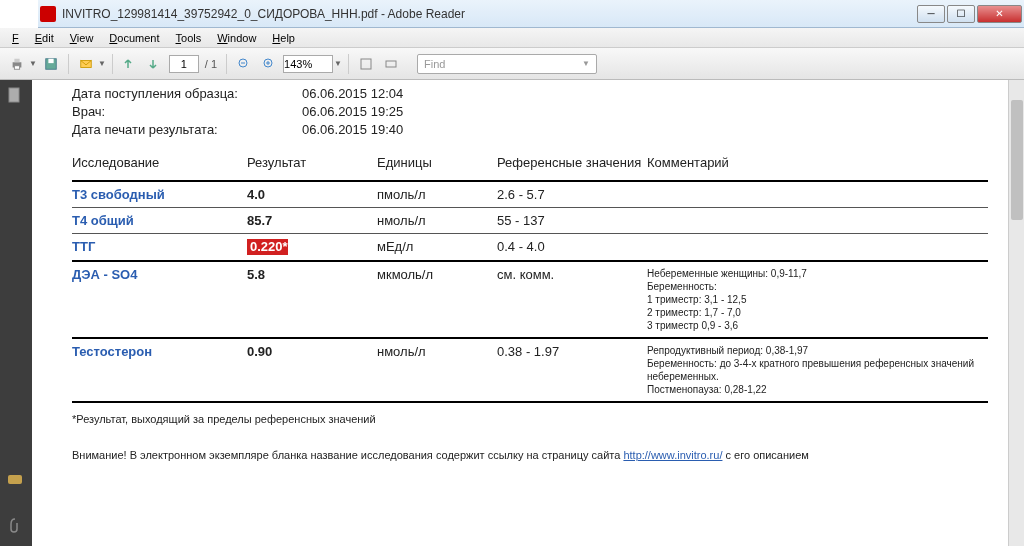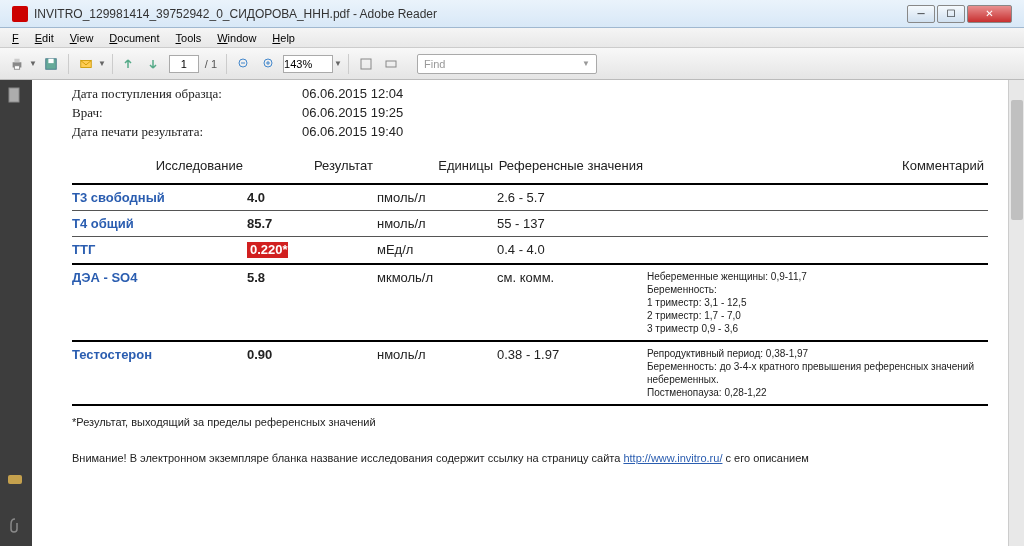--- a/index.html
+++ b/index.html
@@ -1,19 +1,19 @@
 <!DOCTYPE html>
 <html><head>
 <meta charset="utf-8">
 <style>
   * { box-sizing: border-box; margin: 0; padding: 0; }
   body { font-family: "Segoe UI", Tahoma, sans-serif; font-size: 12px; background: #fff; overflow: hidden; width: 1024px; height: 546px; }
   
   
-  .titlebar { height: 28px; background: linear-gradient(#eaf3fb, #d8e8f7); border-bottom: 1px solid #a0b8d0; display: flex; align-items: center; padding: 0 12px; }
+  .titlebar { height: 28px; background: linear-gradient(#eaf3fb, #d8e8f7); border-bottom: 1px solid #a0b8d0; display: flex; align-items: center; padding: 0 2px; margin-left: 38px; }
   .app-icon { width: 16px; height: 16px; background: #c00; border-radius: 2px; margin-right: 6px; }
   .title-text { flex: 1; font-size: 12px; color: #333; }
   .win-btns { display: flex; gap: 2px; }
   .win-btn { width: 28px; height: 18px; border: 1px solid #888; border-radius: 2px; display: flex; align-items: center; justify-content: center; font-size: 10px; cursor: pointer; }
   .win-min { background: linear-gradient(#f5f9fd,#d0e0f0); }
   .win-max { background: linear-gradient(#f5f9fd,#d0e0f0); }
   .win-close { background: linear-gradient(#e89090,#c83030); color: #fff; width: 45px; }
   
   .menubar { height: 20px; background: linear-gradient(#f5f5f5,#e8e8e8); border-bottom: 1px solid #ccc; display: flex; align-items: center; padding: 0 4px; font-size: 11px; }
   .menu-item { padding: 2px 8px; cursor: pointer; }
@@ -32,25 +32,25 @@
   .doc-area { position: absolute; top: 80px; left: 0; right: 0; bottom: 0; background: #555; display: flex; }
   .left-rail { width: 32px; background: #3d3d3d; display: flex; flex-direction: column; align-items: center; padding-top: 6px; gap: 16px; }
   .rail-icon { width: 20px; height: 20px; opacity: 0.7; cursor: pointer; }
   .page-wrap { flex: 1; background: #555; overflow: hidden; display: flex; justify-content: flex-start; }
   .page { background: #fff; width: 100%; height: 100%; padding: 6px 20px 20px 40px; font-family: Verdana, Tahoma, sans-serif; color: #222; position: relative; }
   .scrollbar-v { width: 16px; background: #e8e8e8; border-left: 1px solid #ccc; position: relative; }
   .scroll-thumb { position: absolute; top: 20px; left: 2px; width: 12px; height: 120px; background: #c0c0c0; border-radius: 2px; }
   
   
   .meta-row { display: flex; font-size: 13px; margin-bottom: 3px; }
-  .meta-label { width: 230px; font-family: Liberation Serif, serif; }
+  .meta-label { width: 230px; }
   .meta-val { }
   
   .results-table { width: 100%; margin-top: 12px; border-collapse: collapse; font-size: 13px; }
-  .results-table th { text-align: right; font-weight: normal; padding: 6px 4px 8px 0; border-bottom: 2px solid #000; vertical-align: top; margin-left: 32px; }
+  .results-table th { text-align: left; font-weight: normal; padding: 6px 4px 8px 0; border-bottom: 2px solid #000; vertical-align: top; margin-left: 32px; }
   .results-table td { padding: 5px 4px 5px 0; border-bottom: 1px solid #555; vertical-align: top; }
   .col-name { width: 175px; }
   .col-res { width: 130px; }
   .col-unit { width: 120px; }
   .col-ref { width: 150px; }
   .col-com { font-size: 10px; line-height: 1.3; }
   .test-link { color: #2a5db0; font-weight: bold; }
   .res-val { font-weight: bold; }
   .res-flag { background: #d12020; color: #fff; padding: 0 0 1px 3px; font-weight: bold; display: inline-block; }
   .thick-sep td { border-bottom: 2px solid #000; }

